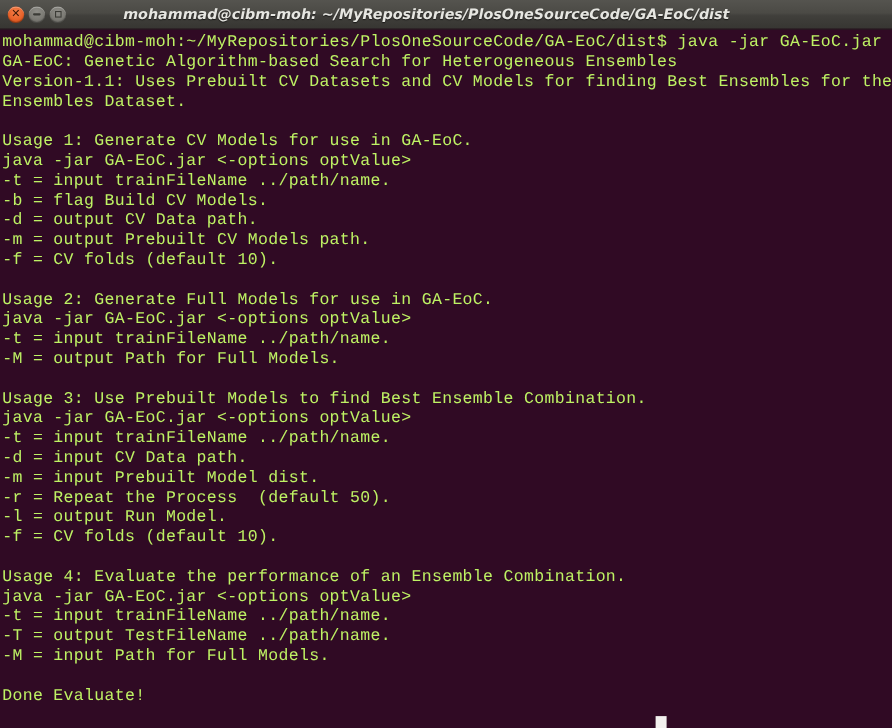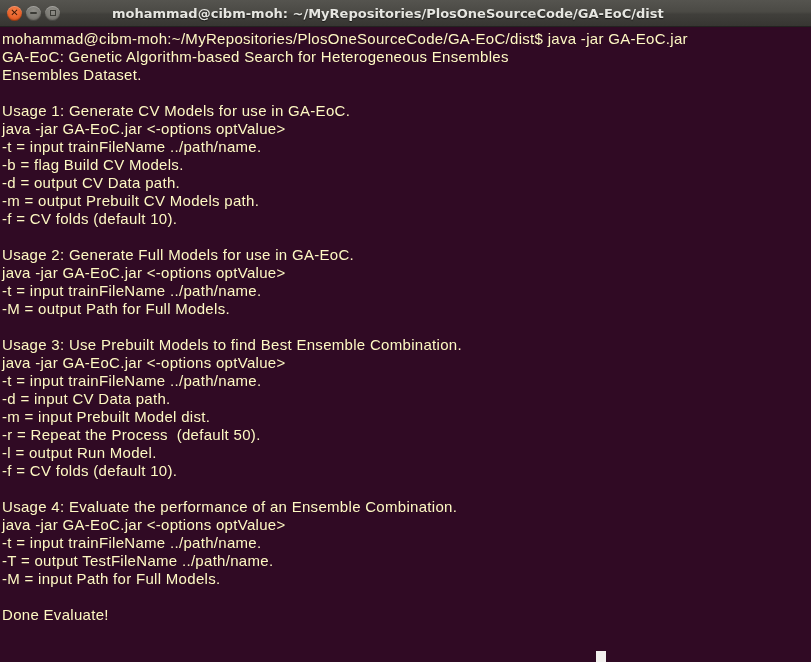--- a/index.html
+++ b/index.html
@@ -97,28 +97,29 @@
     align-items: center;
     justify-content: flex-start;
     padding-left: 112px;
     font-family: "DejaVu Sans", "Liberation Sans", sans-serif;
     font-size: 13px;
     font-weight: bold;
     color: #e6e6e1;
     text-shadow: 0 1px 1px rgba(0,0,0,0.6);
     white-space: nowrap;
     pointer-events: none;
+    font-style: italic;
   }
 
   
   #terminal {
     flex: 1 1 auto;
     background: #300a24;
-    color: #fef9c3;
-    font-family: Liberation Sans, sans-serif;
+    color: #bef264;
+    font-family: Liberation Mono, monospace;
     font-size: 15px;
     line-height: 18px;
     padding: 3px 0 0 2px;
     box-sizing: border-box;
     overflow: hidden;
     position: relative;
   }
 
   .tline {
     white-space: pre;
@@ -154,20 +155,21 @@
         <span class="glyph square"></span>
       </div>
     </div>
     <div id="title-text">mohammad@cibm-moh: ~/MyRepositories/PlosOneSourceCode/GA-EoC/dist</div>
   </div>
 
   <div id="terminal">
     <div id="lines">
         <div class="tline">mohammad@cibm-moh:~/MyRepositories/PlosOneSourceCode/GA-EoC/dist$ java -jar GA-EoC.jar</div>
         <div class="tline">GA-EoC: Genetic Algorithm-based Search for Heterogeneous Ensembles</div>
+        <div class="tline">Version-1.1: Uses Prebuilt CV Datasets and CV Models for finding Best Ensembles for the</div>
         <div class="tline">Ensembles Dataset.</div>
         <div class="tline blank">&nbsp;</div>
         <div class="tline">Usage 1: Generate CV Models for use in GA-EoC.</div>
         <div class="tline">java -jar GA-EoC.jar &lt;-options optValue&gt;</div>
         <div class="tline">-t = input trainFileName ../path/name.</div>
         <div class="tline">-b = flag Build CV Models.</div>
         <div class="tline">-d = output CV Data path.</div>
         <div class="tline">-m = output Prebuilt CV Models path.</div>
         <div class="tline">-f = CV folds (default 10).</div>
         <div class="tline blank">&nbsp;</div>

